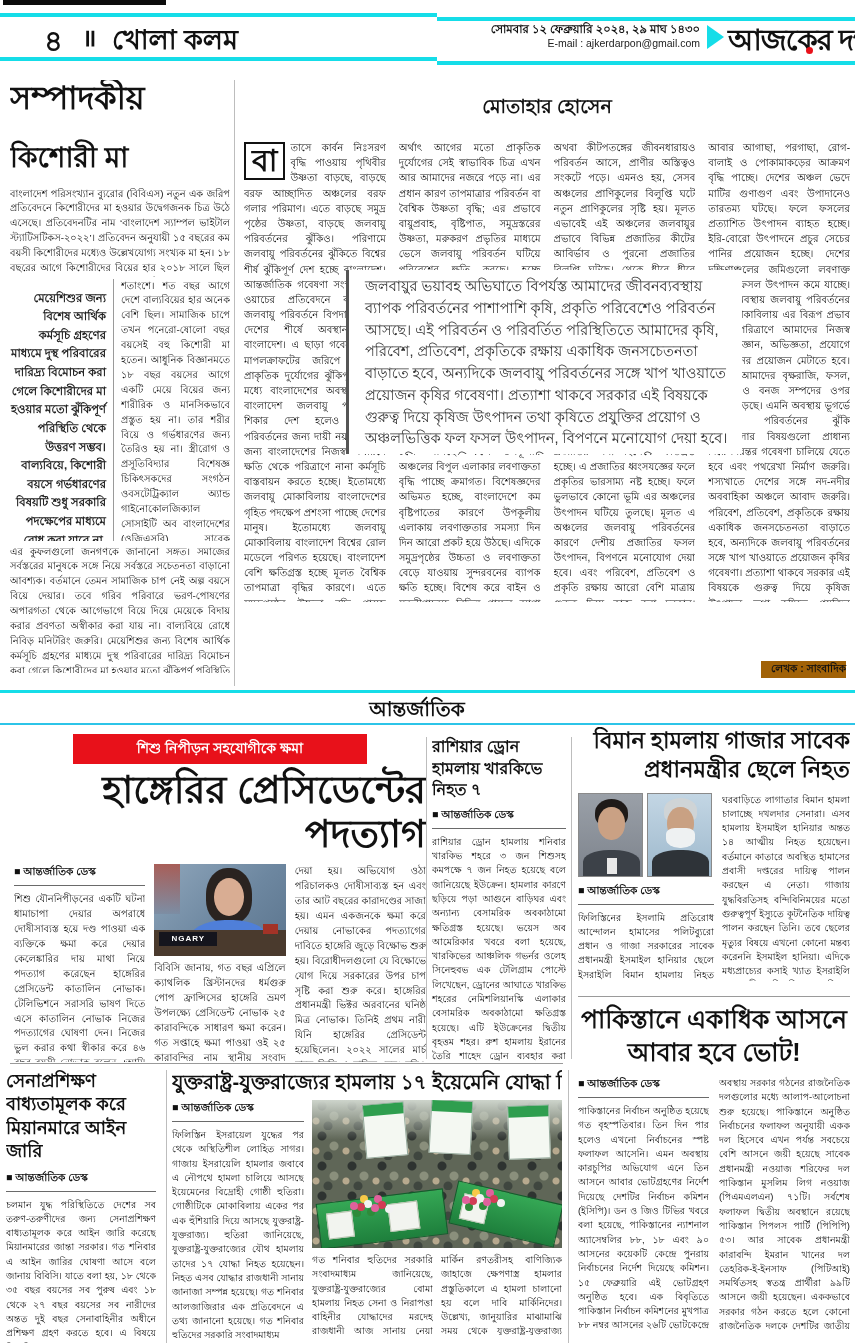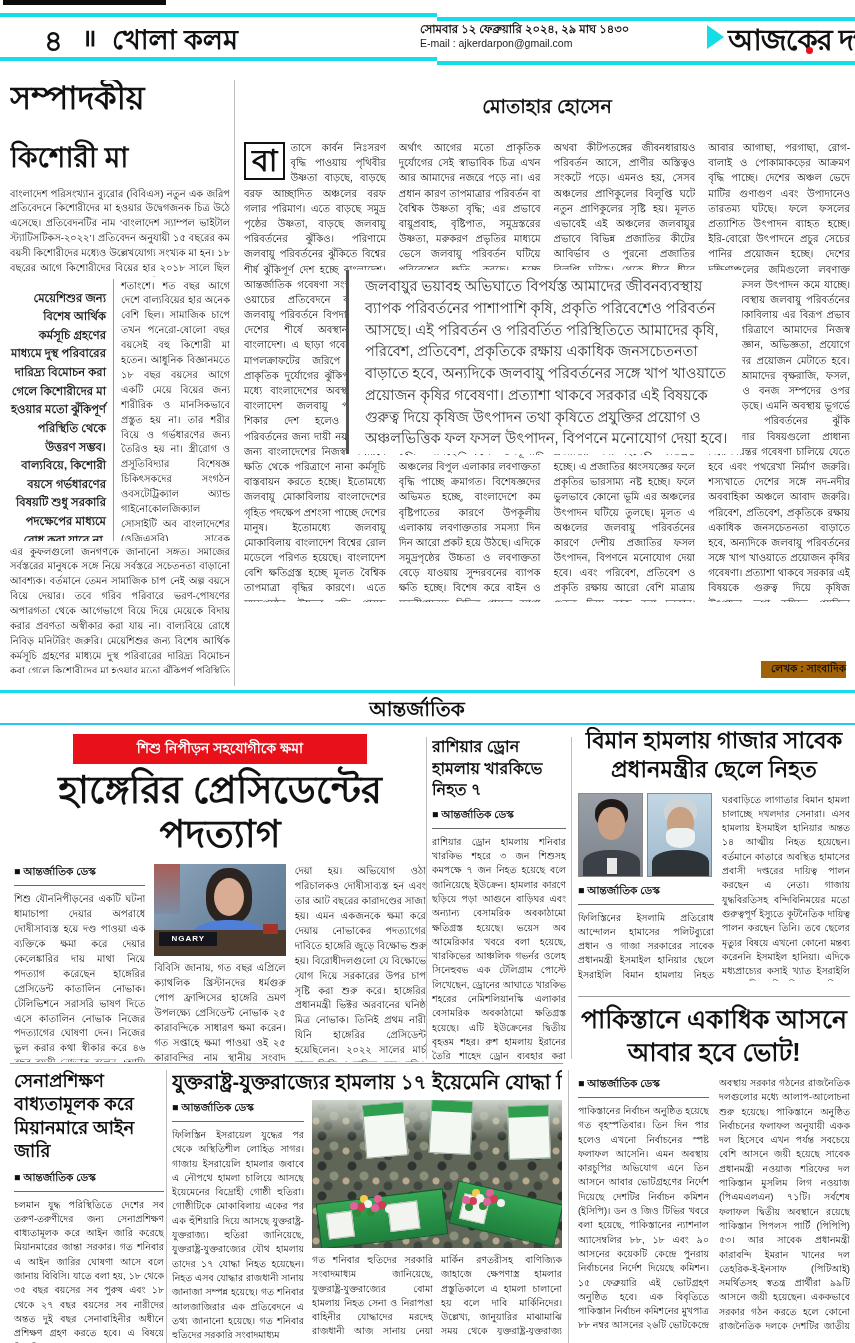--- a/index.html
+++ b/index.html
@@ -10,21 +10,21 @@
   
   .topbar-black{position:absolute;left:3px;top:0;width:163px;height:5px;background:#0c0c0c;}
   .cyan{position:absolute;background:#15dde8;height:4px;}
   .cyan-a{left:0;top:13px;width:437px;}
   .cyan-b{left:437px;top:17px;width:418px;}
   .cyan-c{left:0;top:57px;width:437px;}
   .cyan-d{left:437px;top:61px;width:418px;}
   .hdr-pageno{position:absolute;left:44px;top:18px;font-size:29px;font-weight:bold;}
   .hdr-sep{position:absolute;left:82px;top:20px;font-size:24px;font-weight:bold;letter-spacing:-2px;}
   .hdr-section{position:absolute;left:112px;top:19px;font-size:27px;font-weight:bold;}
-  .hdr-dates{position:absolute;left:420px;top:22px;width:280px;line-height:1.3;}
+  .hdr-dates{position:absolute;left:420px;top:22px;width:280px;text-align:right;line-height:1.3;}
   .hdr-date1{font-size:11.5px;font-weight:bold;}
   .hdr-date2{font-size:10.5px;color:#222;}
   .hdr-tri{position:absolute;left:707px;top:25px;width:0;height:0;
            border-top:12px solid transparent;border-bottom:12px solid transparent;border-left:17px solid #15dde8;}
   .hdr-masthead{position:absolute;left:728px;top:17px;width:125px;font-size:29px;font-weight:900;
                 letter-spacing:-1px;white-space:nowrap;}
   .hdr-reddot{position:absolute;left:806px;top:47px;width:7px;height:7px;border-radius:50%;background:#e8111a;}
 
   
   .v-divider{position:absolute;width:1px;background:#bdbdbd;}
@@ -61,21 +61,21 @@
   
   .int-cyan-top{position:absolute;left:0;top:690px;width:855px;height:3px;background:#15dde8;}
   .int-title-wrap{position:absolute;left:0;top:694px;width:760px;text-align:center;margin-left:37px;}
   .int-title{font-size:20px;font-weight:bold;}
   .int-cyan-bot{position:absolute;left:0;top:723px;width:855px;height:2px;background:#2cc4e8;}
 
   
   #hungary{position:absolute;left:14px;top:734px;width:412px;height:328px;overflow:hidden;}
   .hu-kicker{width:294px;margin:0 auto;background:#e8111a;color:#ffffff;text-align:center;
              font-size:14px;font-weight:bold;padding:3px 0;}
-  .hu-headline{font-size:38px;font-weight:bold;text-align:center;line-height:1.15;margin-top:5px;}
+  .hu-headline{font-size:38px;font-weight:bold;text-align:right;line-height:1.15;margin-top:5px;}
   .hu-row{display:flex;gap:9px;margin-top:8px;height:234px;overflow:hidden;}
   .hu-col{flex:1;overflow:hidden;}
   
   .pn{position:relative;width:100%;height:92px;overflow:hidden;
       background:linear-gradient(135deg,#8fa6bb,#6d87a0 55%,#5b748d);}
   .pn-flag{position:absolute;left:0;top:0;width:26px;height:50px;background:linear-gradient(#b4412f,#7c8aa0);opacity:.7;}
   .pn-hair{position:absolute;left:52px;top:4px;width:46px;height:56px;background:#2a2320;border-radius:46% 46% 42% 42%;}
   .pn-face{position:absolute;left:60px;top:14px;width:30px;height:38px;background:#d9ad93;border-radius:50%;}
   .pn-body{position:absolute;left:34px;top:56px;width:82px;height:48px;background:#4f7fd9;border-radius:45% 45% 0 0;}
   .pn-desk{position:absolute;left:0;bottom:0;width:100%;height:26px;background:#4a3a2d;}
@@ -83,21 +83,21 @@
             font-size:8px;letter-spacing:1px;text-align:center;line-height:14px;font-weight:bold;}
   .pn-red{position:absolute;right:8px;bottom:22px;width:15px;height:10px;background:#a33327;}
 
   
   #russia{position:absolute;left:432px;top:736px;width:134px;height:326px;overflow:hidden;}
   .ru-headline{font-size:16px;font-weight:bold;line-height:1.35;}
   #russia .art-byline{margin-top:6px;}
 
   
   #gaza{position:absolute;left:578px;top:727px;width:272px;height:261px;overflow:hidden;}
-  .gz-headline{font-size:22.5px;font-weight:bold;text-align:center;line-height:1.28;}
+  .gz-headline{font-size:22.5px;font-weight:bold;text-align:right;line-height:1.28;}
   .gz-row{display:flex;gap:8px;margin-top:8px;height:188px;overflow:hidden;}
   .gz-left{width:136px;flex:none;}
   .gz-right{flex:1;overflow:hidden;}
   .gz-photos{display:flex;gap:4px;}
   .pg{position:relative;width:65px;height:84px;border:1px solid #8a8a8a;overflow:hidden;}
   .pg-son{background:linear-gradient(#9aa0a8,#7d838c);}
   .pg-son .pg-hair{position:absolute;left:16px;top:5px;width:33px;height:28px;background:#1f1a18;border-radius:50% 50% 40% 40%;}
   .pg-face{position:absolute;left:19px;top:13px;width:27px;height:33px;background:#caa184;border-radius:48%;}
   .pg-suit{position:absolute;left:4px;bottom:0;width:57px;height:26px;background:#3c4148;border-radius:45% 45% 0 0;}
   .pg-shirt{position:absolute;left:28px;bottom:2px;width:10px;height:16px;background:#e8e8e8;}
@@ -108,21 +108,21 @@
   .pg-haniyeh .pg-suit{background:#2e3338;}
   .gz-byline-wrap{margin-top:6px;}
 
   
   #pakistan{position:absolute;left:578px;top:996px;width:272px;height:347px;overflow:hidden;border-top:1px solid #9a9a9a;padding-top:6px;}
   .pk-headline{font-size:25px;font-weight:bold;text-align:center;line-height:1.3;}
   .pk-row{display:flex;gap:10px;margin-top:8px;height:256px;overflow:hidden;}
   .pk-col{flex:1;overflow:hidden;}
 
   
-  #myanmar{position:absolute;left:14px;top:1070px;width:150px;height:273px;overflow:hidden;}
+  #myanmar{position:absolute;left:6px;top:1070px;width:150px;height:273px;overflow:hidden;}
   .mm-headline{font-size:18px;font-weight:bold;line-height:1.3;}
   #myanmar .art-byline{margin-top:6px;}
 
   
   #yemen{position:absolute;left:172px;top:1070px;width:390px;height:273px;overflow:hidden;}
   .ym-headline{font-size:20px;font-weight:bold;line-height:1.2;white-space:nowrap;}
   .ym-row{display:flex;gap:8px;margin-top:6px;height:238px;overflow:hidden;}
   .ym-col1{width:132px;flex:none;overflow:hidden;}
   .ym-right{flex:1;}
   .yf{position:relative;width:100%;height:148px;overflow:hidden;background-color:#5f6657;

